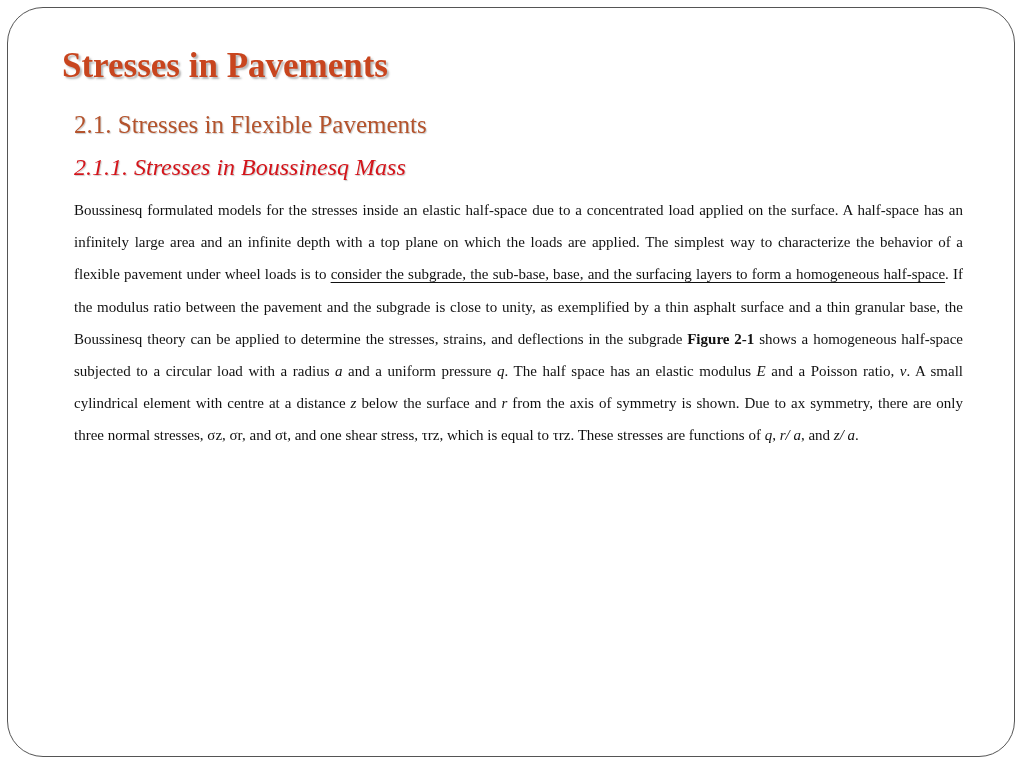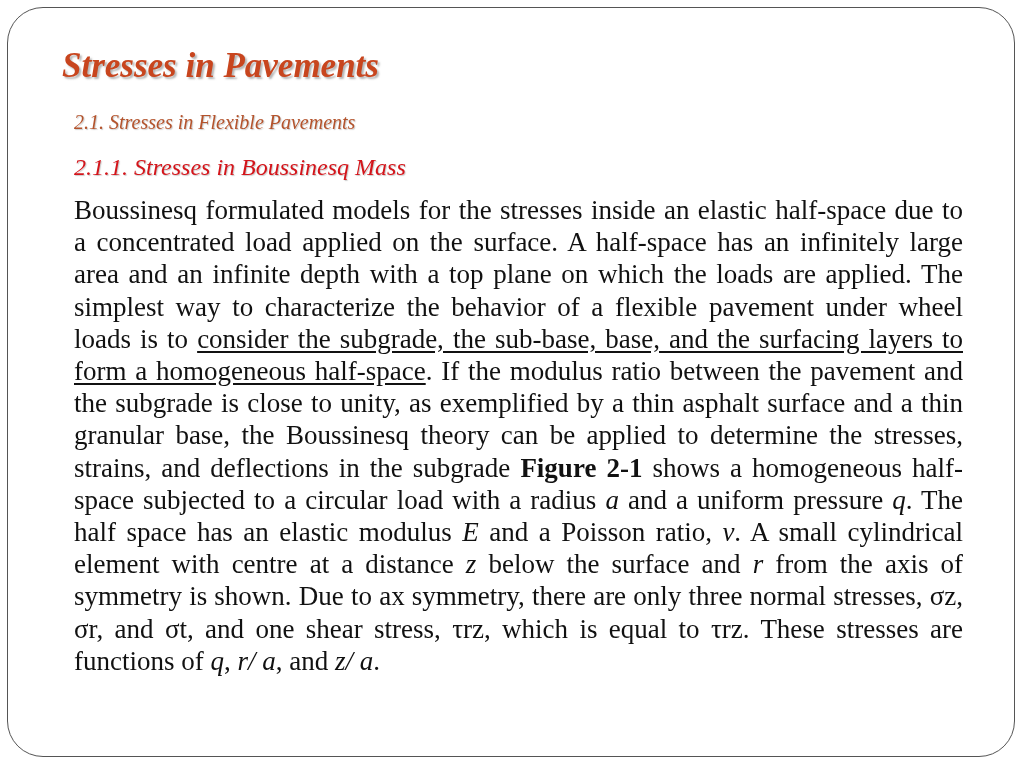--- a/index.html
+++ b/index.html
@@ -4,43 +4,43 @@
 <style>
   html, body { margin: 0; padding: 0; background: #ffffff; }
   body { width: 1024px; height: 768px; position: relative; overflow: hidden; }
   .slide-frame {
     position: absolute; left: 7px; top: 7px; width: 1008px; height: 750px;
     border: 1.5px solid #555555; border-radius: 36px; box-sizing: border-box;
     background: #ffffff;
   }
   .title {
     position: absolute; left: 62px; top: 46px; margin: 0;
-    font-family: "Liberation Serif", serif; font-weight: bold; font-style: italic;
+    font-family: "Liberation Serif", serif; font-weight: bold; 
     font-size: 35px; color: #C8451E; letter-spacing: 0px;
     text-shadow: 2px 2px 2px rgba(120,120,120,0.55);
     white-space: nowrap;
   }
   .sub1 {
     position: absolute; left: 74px; top: 111px; margin: 0;
-    font-family: "Liberation Serif", serif; font-style: italic; font-weight: normal;
-    font-size: 20px; color: #B4532C;
+    font-family: "Liberation Serif", serif; font-weight: normal;
+    font-size: 25px; color: #B4532C;
     text-shadow: 1px 1px 1px rgba(140,140,140,0.45);
     white-space: nowrap;
     text-align: center;
   }
   .sub2 {
     position: absolute; left: 74px; top: 154px; margin: 0;
     font-family: "Liberation Serif", serif; font-style: italic; font-weight: normal;
     font-size: 24px; color: #D4141A;
     text-shadow: 1px 1px 1px rgba(140,140,140,0.45);
     white-space: nowrap;
   }
   .body-text {
     position: absolute; left: 74px; top: 194px; width: 889px; margin: 0;
-    font-family: "Liberation Serif", serif; font-size: 27px; line-height: 32.2px;
+    font-family: "Liberation Serif", serif; font-size: 15px; line-height: 32.2px;
     color: #111111; text-align: justify;
   }
   .u { text-decoration: underline; text-underline-offset: 3px; }
   .b { font-weight: bold; }
   .i { font-style: italic; }
 </style>
 </head>
 <body>
 
 <div class="slide-frame"></div>

